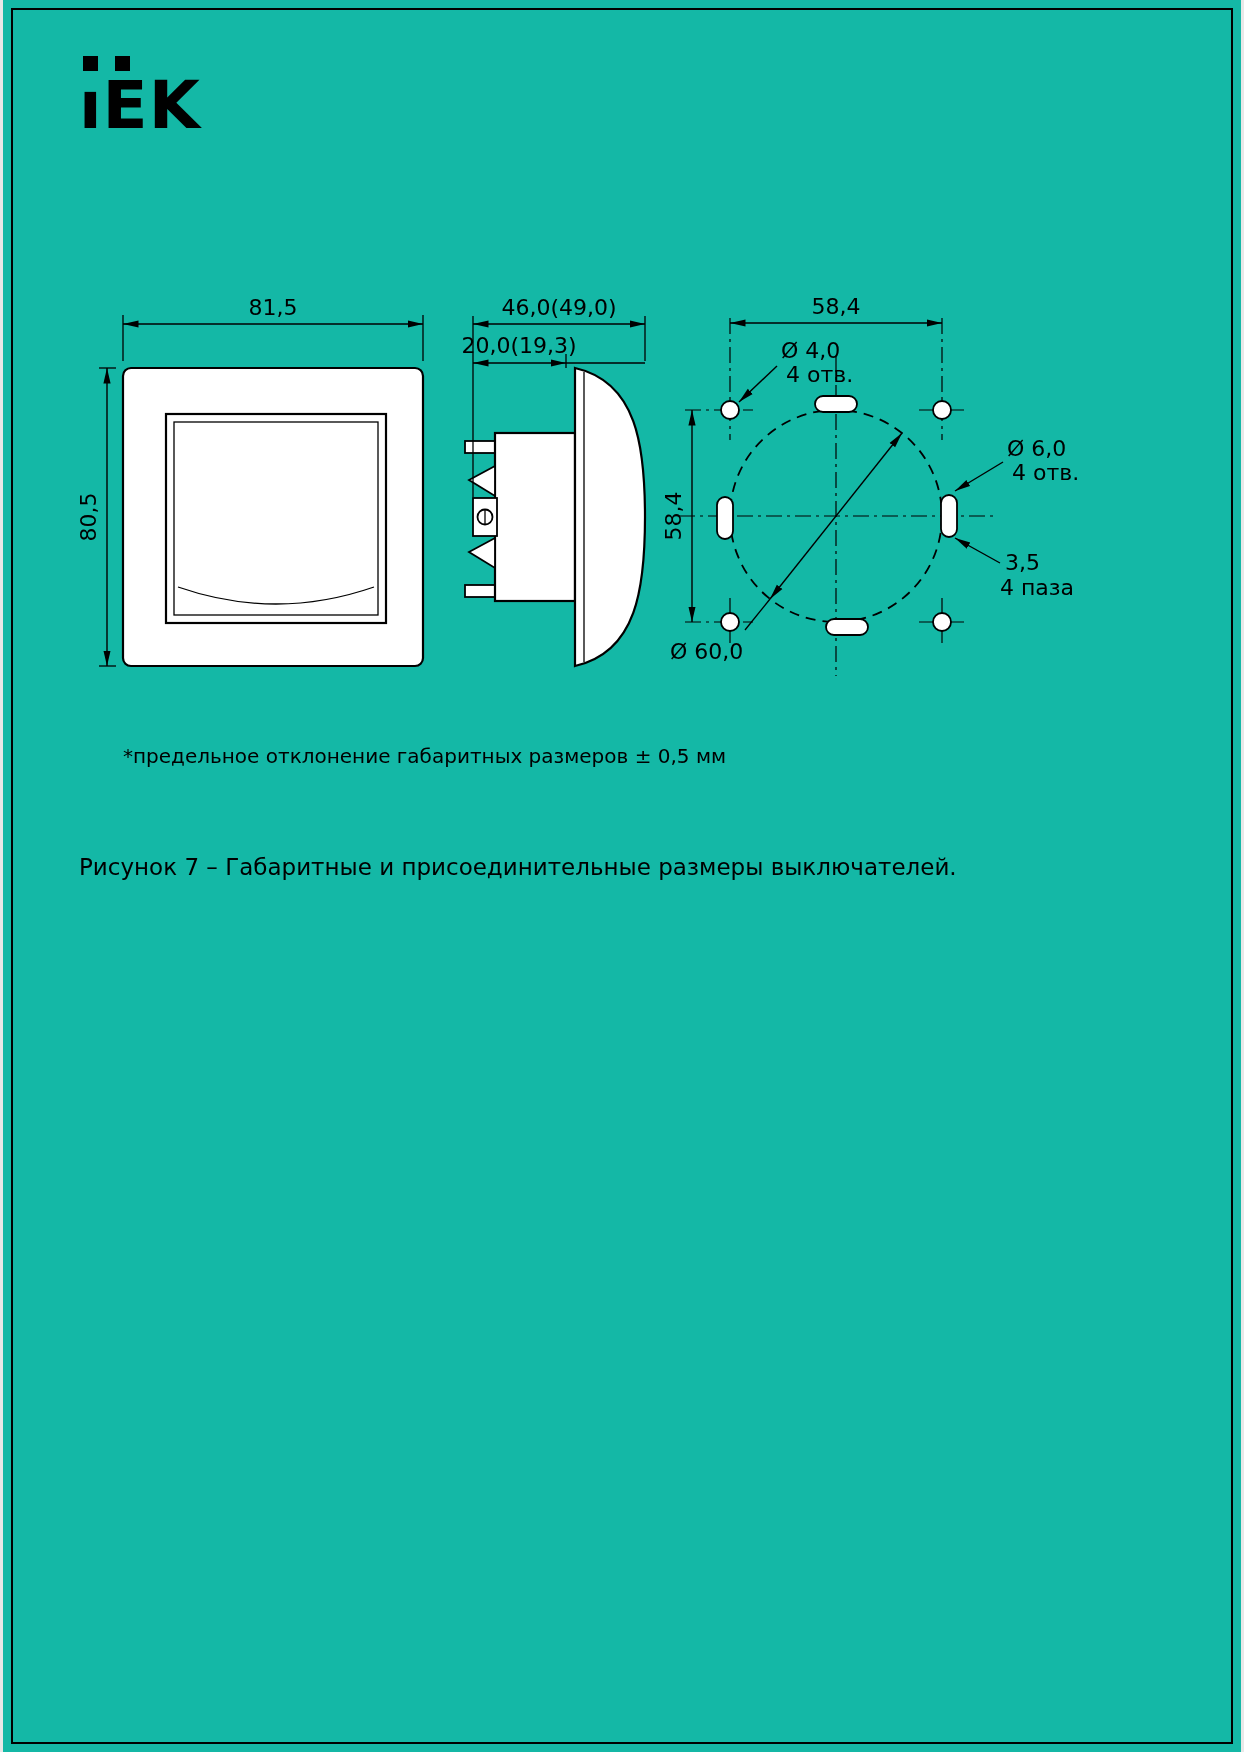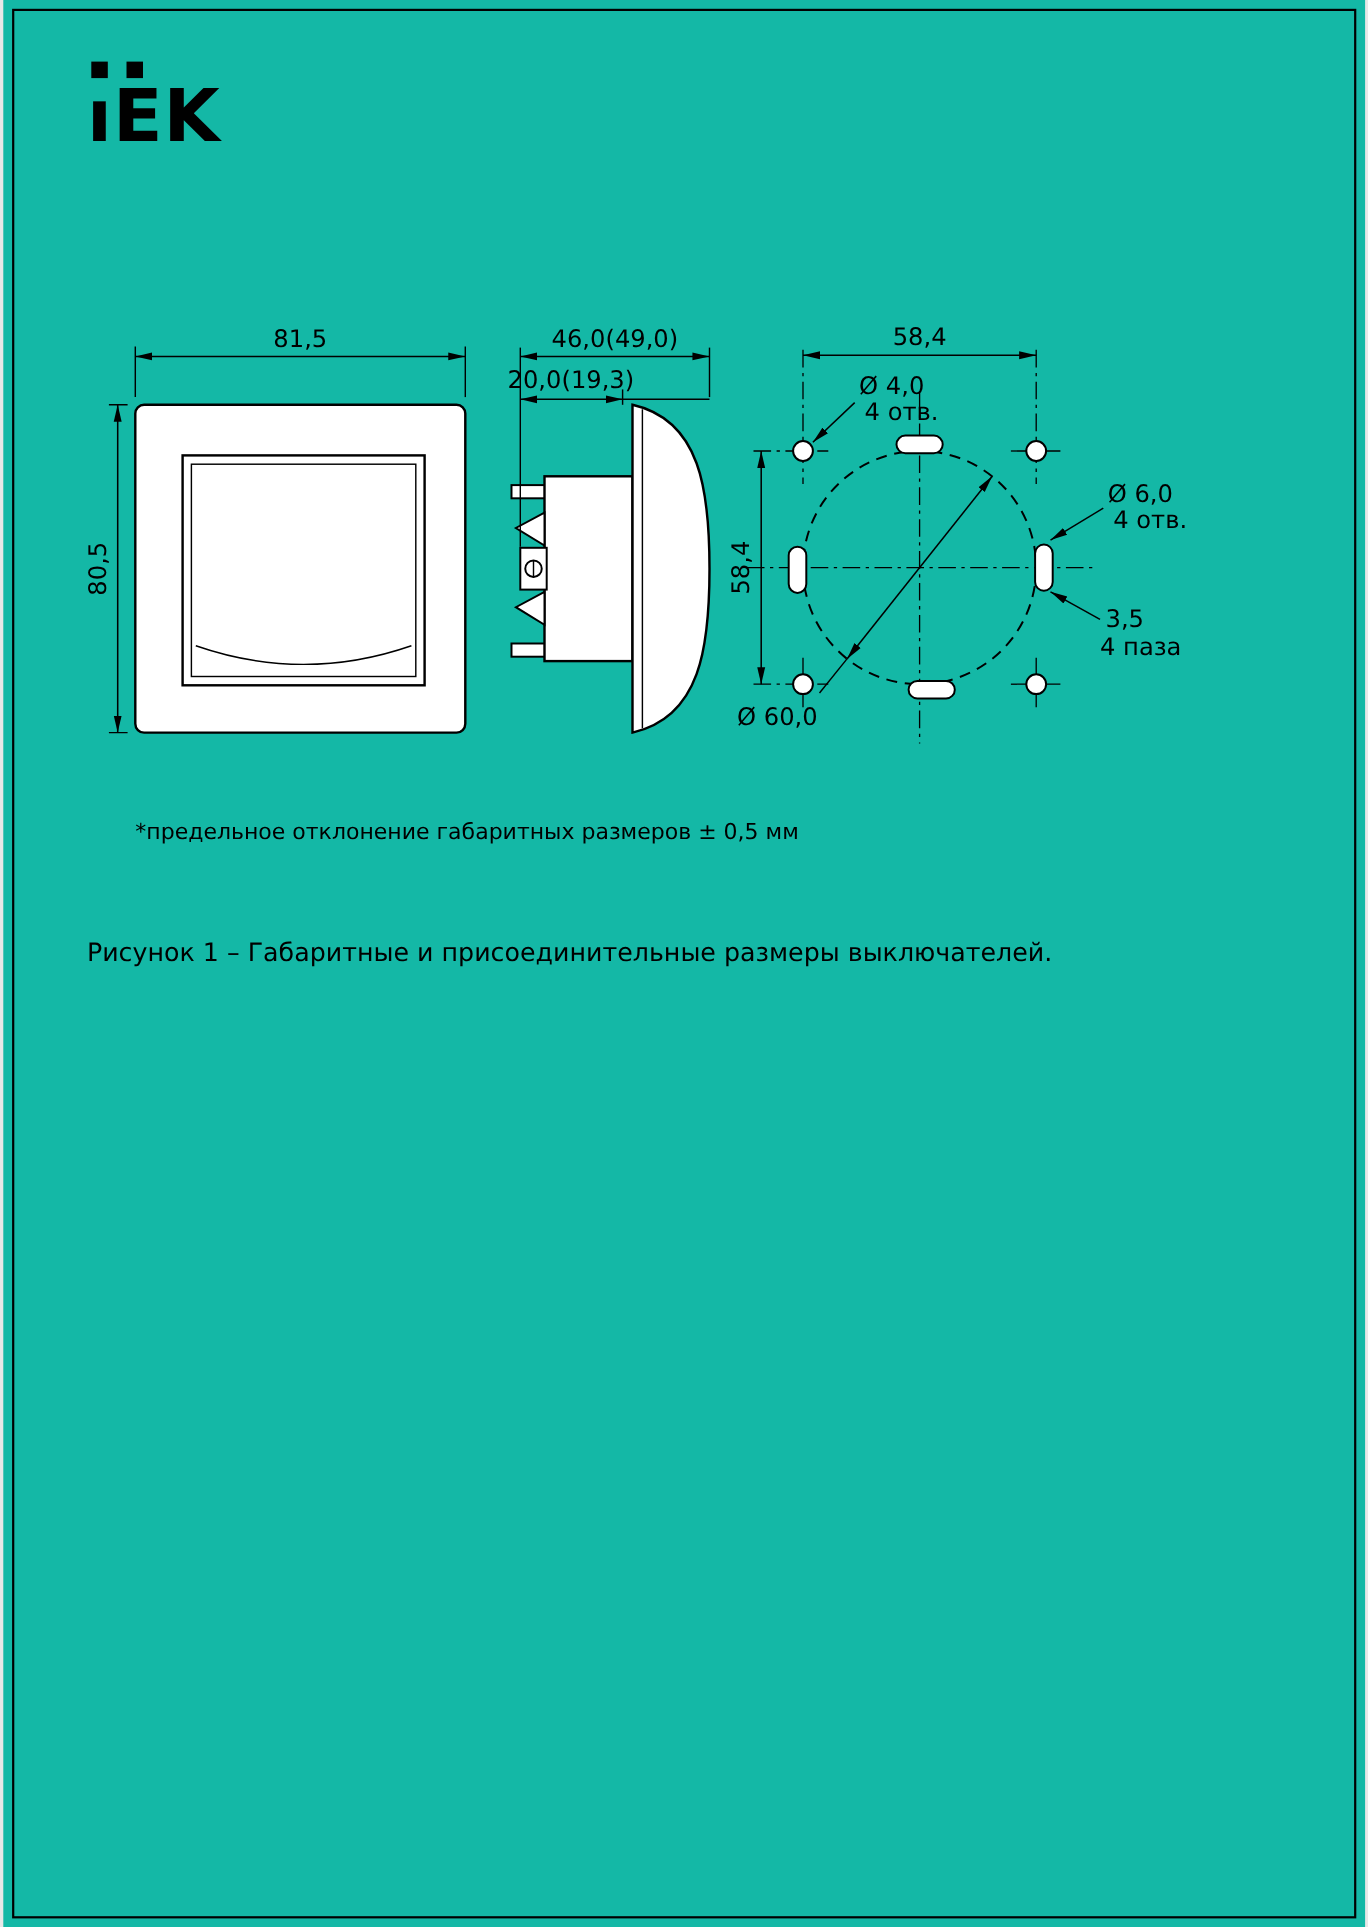--- a/index.html
+++ b/index.html
@@ -149,15 +149,15 @@
 
       <line class="dimln" x1="767" y1="599" x2="899" y2="433" marker-start="url(#arr)" marker-end="url(#arr)"></line>
       <line class="thin" x1="767" y1="599" x2="742" y2="630"></line>
       <text x="667" y="659">Ø 60,0</text>
     </g>
   </svg>
 
   <div class="note">*предельное отклонение габаритных размеров ± 0,5 мм</div>
 
   <div class="caption">
-    <div>Рисунок 1 – Габаритные и присоединительные размеры выключателей.</div>
+    <div>Рисунок 7 – Габаритные и присоединительные размеры выключателей.</div>
   </div>
 </div>
 
 </body></html>

